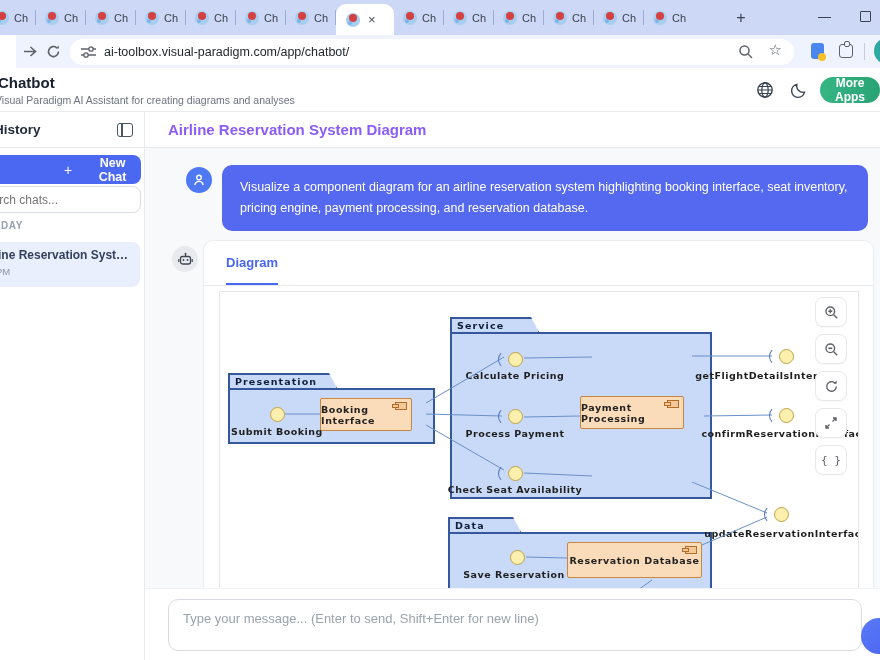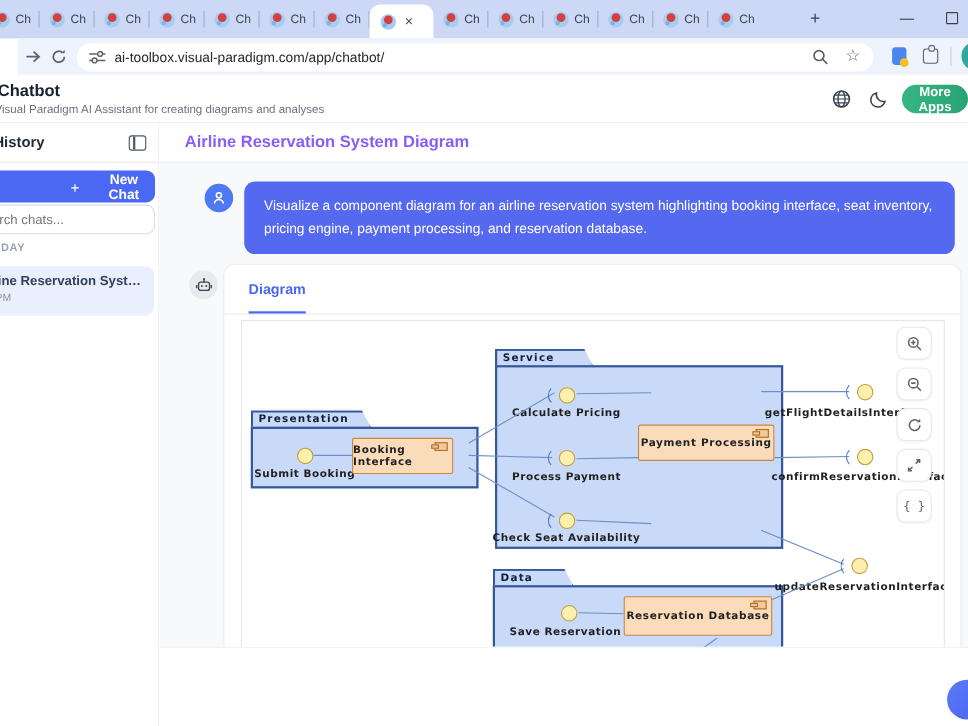--- a/index.html
+++ b/index.html
@@ -306,21 +306,21 @@
               <span>Booking Interface</span>
             </div>
 
           <span class="socket" style="left:278px;top:58px"></span>
           <span class="ball" style="left:288px;top:60px"></span>
           <div class="dg-label" style="left:225px;top:78px;width:140px">Calculate Pricing</div>
 
           <span class="socket" style="left:278px;top:115px"></span>
           <span class="ball" style="left:288px;top:117px"></span>
           <div class="dg-label" style="left:225px;top:136px;width:140px">Process Payment</div>
-          <div class="dg-comp" style="left:360px;top:94px;width:124px;height:33px">
+          <div class="dg-comp" style="left:360px;top:104px;width:104px;height:33px">
               <span class="comp-ic"></span>
               <span>Payment Processing</span>
             </div>
 
           <span class="socket" style="left:278px;top:172px"></span>
           <span class="ball" style="left:288px;top:174px"></span>
           <div class="dg-label" style="left:215px;top:192px;width:160px">Check Seat Availability</div>
 
           <span class="ball" style="left:290px;top:258px"></span>
           <div class="dg-label" style="left:224px;top:277px;width:140px">Save Reservation</div>
@@ -365,17 +365,18 @@
                   <path d="M9 2h3v3M5 12H2V9M12 2L8.5 5.5M2 12l3.5-3.5" stroke="#5f6368" stroke-width="1.4" fill="none"></path>
                 </svg>
               </div>
             <div class="zbtn">{ }</div>
           </div>
         </div>
       </div>
     </div>
 
     <div class="inputbar">
+      <textarea class="msg-input" placeholder="Type your message... (Enter to send, Shift+Enter for new line)" style=""></textarea>
       <button class="send-btn"></button>
     </div>
   </div>
 
 </div>
 
 </body></html>

